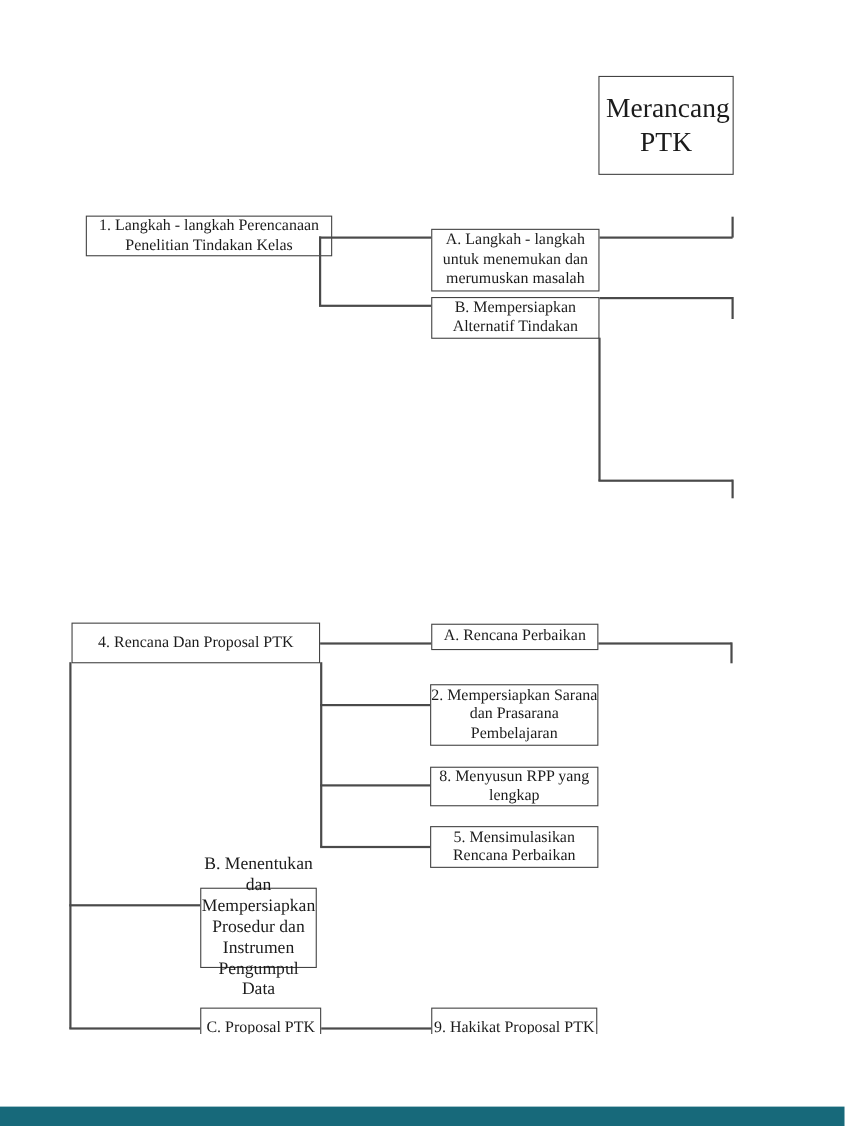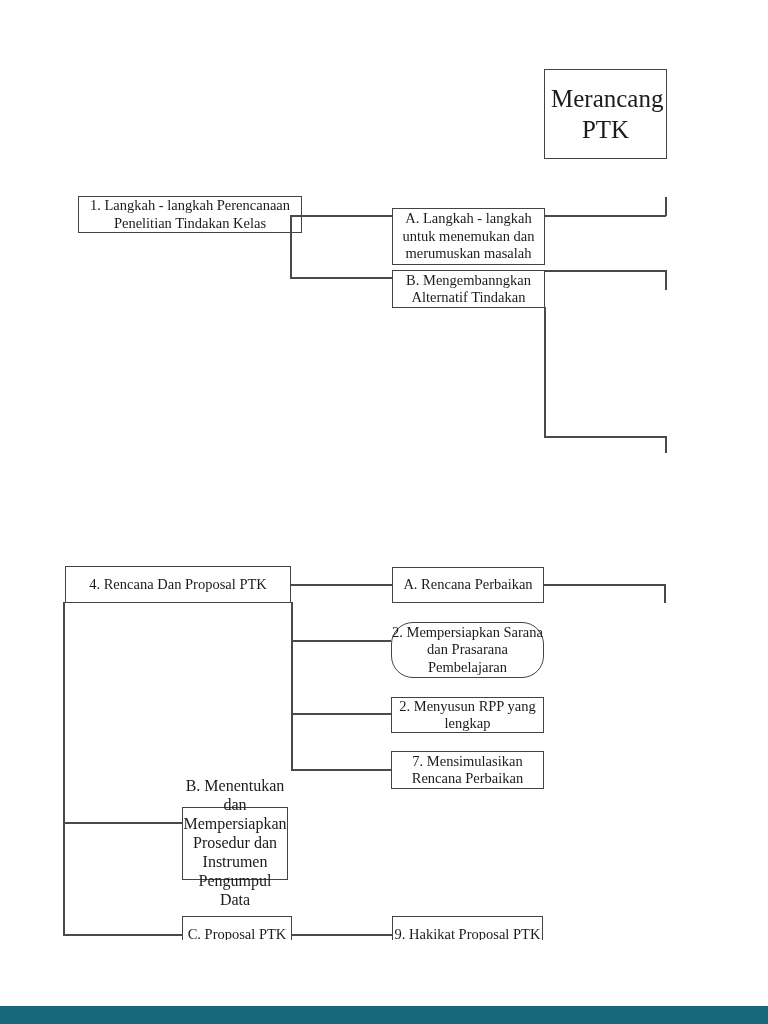--- a/index.html
+++ b/index.html
@@ -62,55 +62,55 @@
 
     <div class="nbox" style="left:78px; top:196px; width:224px; height:37px;">
       <span class="lbl">1. Langkah - langkah Perencanaan Penelitian Tindakan Kelas</span>
     </div>
 
     <div class="nbox" style="left:392px; top:197px; width:153px; height:57px;margin-top:11px;">
       <span class="lbl">A. Langkah - langkah untuk menemukan dan merumuskan masalah</span>
     </div>
 
     <div class="nbox" style="left:392px; top:270px; width:153px; height:38px;">
-      <span class="lbl">B. Mengembanngkan Alternatif Tindakan</span>
+      <span class="lbl">B. Mempersiapkan Alternatif Tindakan</span>
     </div>
 
     <div class="ln h" style="left:290px; top:215px; width:102px;"></div>
     <div class="ln v" style="left:290px; top:215px; height:63px;"></div>
     <div class="ln h" style="left:290px; top:277px; width:102px;"></div>
 
     <div class="ln h" style="left:545px; top:215px; width:121px;"></div>
     <div class="ln v" style="left:665px; top:197px; height:19px;"></div>
 
     <div class="ln h" style="left:545px; top:270px; width:121px;"></div>
     <div class="ln v" style="left:665px; top:270px; height:20px;"></div>
 
     <div class="ln v" style="left:544px; top:307px; height:130px;"></div>
     <div class="ln h" style="left:544px; top:436px; width:122px;"></div>
     <div class="ln v" style="left:665px; top:436px; height:17px;"></div>
 
     <div class="nbox" style="left:65px; top:566px; width:226px; height:37px;">
       <span class="lbl">4. Rencana Dan Proposal PTK</span>
     </div>
 
-    <div class="nbox" style="left:392px; top:567px; width:152px; height:36px;">
+    <div class="nbox" style="left:392px; top:567px; width:152px; height:24px;">
       <span class="lbl">A. Rencana Perbaikan</span>
     </div>
 
-    <div class="nbox" style="left:391px; top:622px; width:153px; height:56px;border-radius:22px;">
+    <div class="nbox" style="left:391px; top:622px; width:153px; height:56px;">
       <span class="lbl">2. Mempersiapkan Sarana dan Prasarana Pembelajaran</span>
     </div>
 
     <div class="nbox" style="left:391px; top:697px; width:153px; height:36px;">
-      <span class="lbl">2. Menyusun RPP yang lengkap</span>
+      <span class="lbl">8. Menyusun RPP yang lengkap</span>
     </div>
 
     <div class="nbox" style="left:391px; top:751px; width:153px; height:38px;">
-      <span class="lbl">7. Mensimulasikan Rencana Perbaikan</span>
+      <span class="lbl">5. Mensimulasikan Rencana Perbaikan</span>
     </div>
 
     <div class="nbox overflow-box" style="left:182px; top:807px; width:106px; height:73px;">
       <span class="lbl">B. Menentukan dan Mempersiapkan Prosedur dan Instrumen Pengumpul Data</span>
     </div>
 
     <div class="nbox" style="left:182px; top:916px; width:110px; height:38px;">
       <span class="lbl">C. Proposal PTK</span>
     </div>
 

